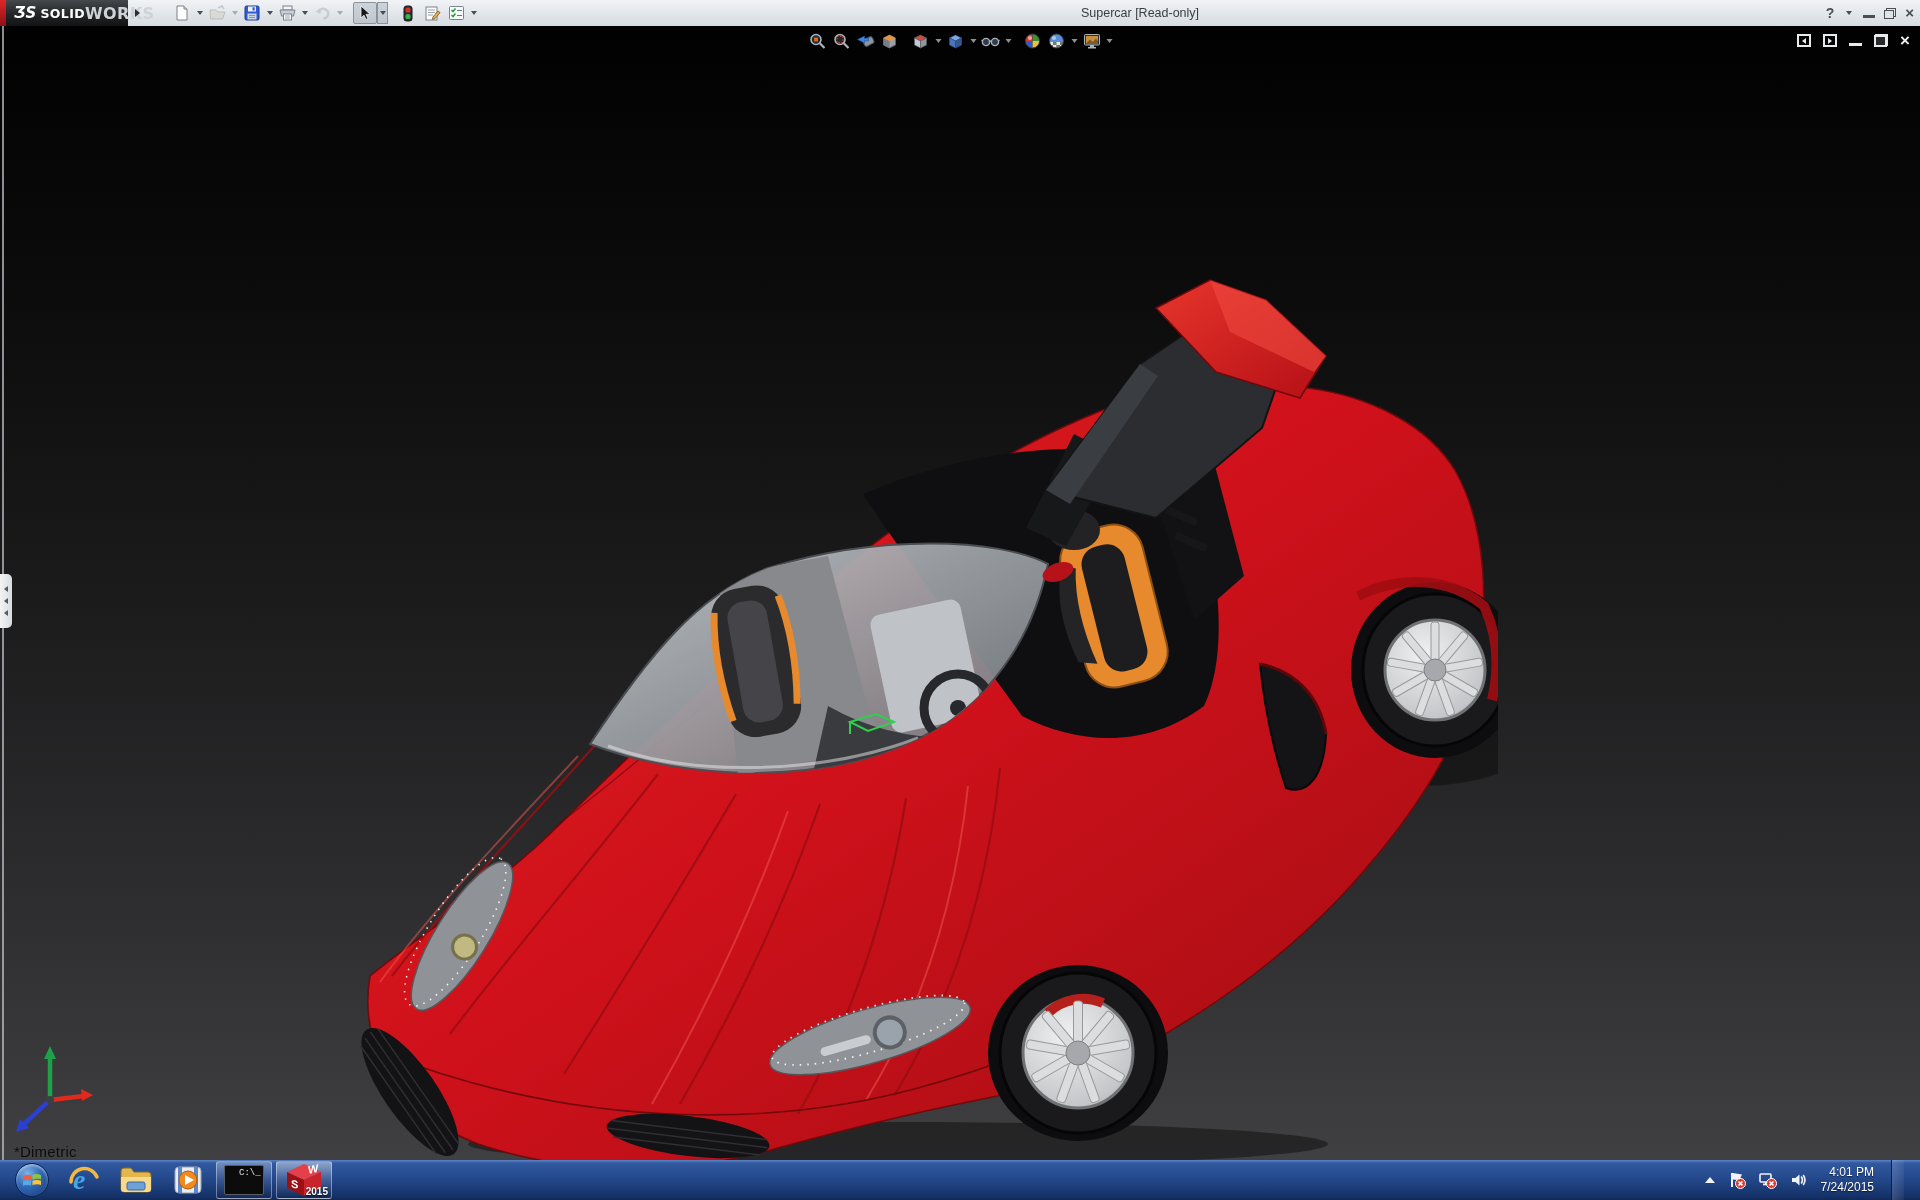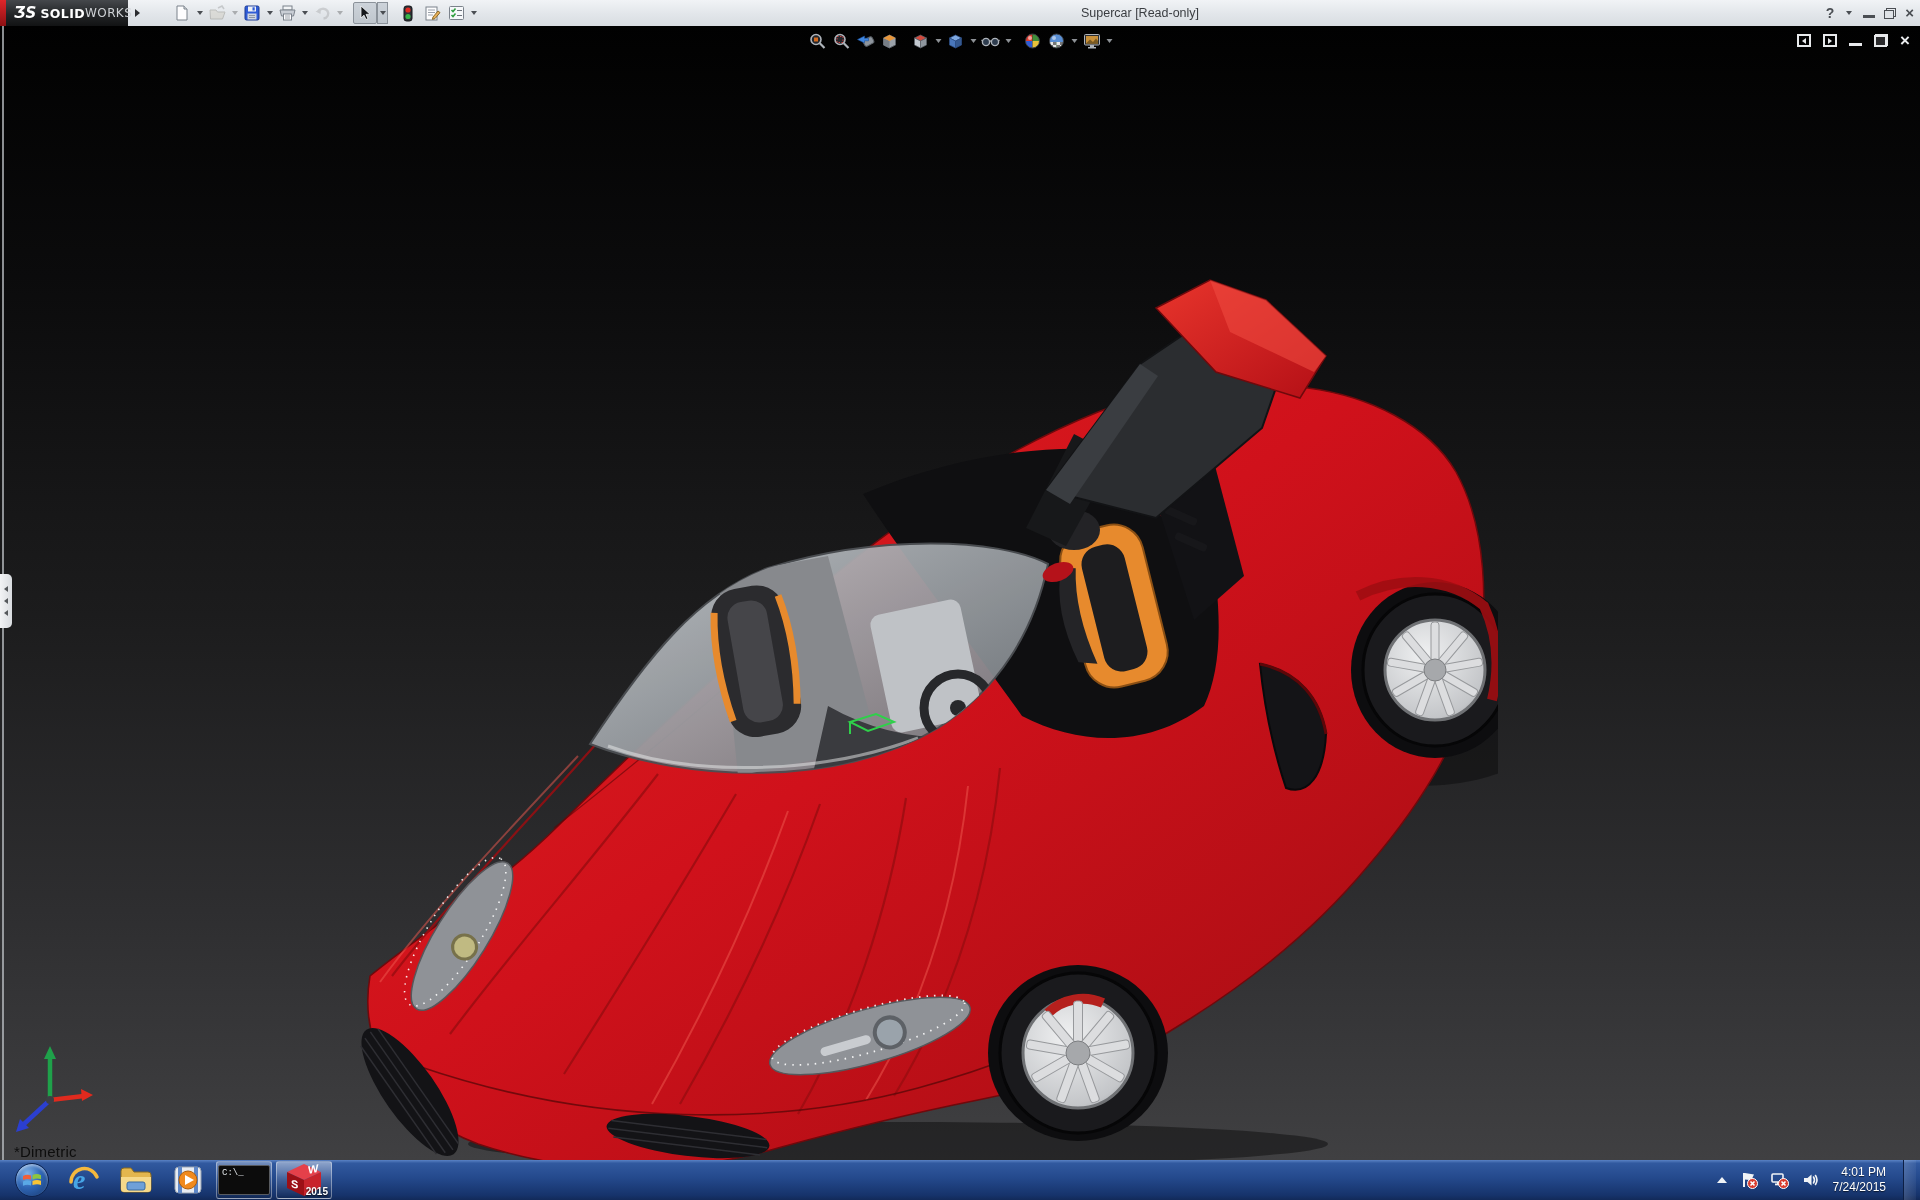--- a/index.html
+++ b/index.html
@@ -12,21 +12,21 @@
     background:linear-gradient(180deg,#f1f3f6 0%,#e2e6ea 45%,#d4d9de 100%);
     border-bottom:1px solid #8f959c; }
   .red-strip { position:absolute; left:0; top:0; width:6px; height:26px;
     background:linear-gradient(180deg,#e0262a,#8d1013); }
   .brand { position:absolute; left:6px; top:0; width:122px; height:26px;
     background:linear-gradient(180deg,#45484c 0%,#232527 55%,#121314 100%);
     color:#fff; display:flex; align-items:center; padding-left:8px;
     font-family:"DejaVu Sans", sans-serif; }
   .brand .glyph { font-style:italic; font-weight:bold; font-size:15px; margin-right:4px; }
   .brand .b1 { font-weight:bold; font-size:12.5px; letter-spacing:.4px; }
-  .brand .b2 { font-weight:normal; font-size:12px; color:#cfd2d6; letter-spacing:.4px; }
+  .brand .b2 { font-weight:bold; font-size:16px; color:#cfd2d6; letter-spacing:.4px; }
   .flyout { position:absolute; left:130px; top:3px; width:14px; height:20px;
     display:flex; align-items:center; justify-content:center; cursor:pointer; }
   .flyout .tri-r { width:0; height:0; border-left:5px solid #2b2d30;
     border-top:4px solid transparent; border-bottom:4px solid transparent; }
 
   .main-toolbar { position:absolute; left:170px; top:0; height:26px;
     display:flex; align-items:center; }
   .tbtn { width:24px; height:22px; display:flex; align-items:center;
     justify-content:center; border-radius:2px; }
   .dd { width:11px; height:22px; display:flex; align-items:center; justify-content:center; }
@@ -105,28 +105,28 @@
   .orb { width:34px; height:34px; border-radius:50%;
     background:radial-gradient(circle at 35% 30%,#7fb3e8 0%,#2f66b5 45%,#17386f 100%);
     border:1px solid #0e2450; display:flex; align-items:center; justify-content:center;
     box-shadow:inset 0 2px 3px rgba(255,255,255,.5); }
   .task-ico { width:52px; }
   .task-btn { width:56px; height:38px; margin:0 2px; border-radius:3px;
     border:1px solid rgba(255,255,255,.38);
     background:linear-gradient(180deg,rgba(255,255,255,.32),rgba(255,255,255,.10) 45%,rgba(0,0,0,.12));
     display:flex; align-items:center; justify-content:center; position:relative; }
   .task-btn.active { background:linear-gradient(180deg,rgba(255,255,255,.45),rgba(255,255,255,.16) 45%,rgba(0,0,0,.10)); }
-  .cmd-chip { width:52px; height:30px; background:#0c0c0c; border:1px solid #585b60;
+  .cmd-chip { width:40px; height:30px; background:#0c0c0c; border:1px solid #585b60;
     border-radius:2px; color:#dfe3e7; font-family:"Liberation Mono", monospace;
-    font-size:9px; padding:2px 3px; }
+    font-size:9px; padding:2px 14px; }
   .sw-year { position:absolute; right:3px; bottom:1px; color:#fff; font-weight:bold;
     font-size:10px; text-shadow:0 1px 2px #000;margin-left:41px; }
 
   .tray { margin-left:auto; display:flex; align-items:center; gap:13px;
-    padding-right:4px; height:40px; }
+    padding-right:16px; height:40px; }
   .tray-arrow { width:0; height:0; border-bottom:6px solid #f0f3f6;
     border-left:5px solid transparent; border-right:5px solid transparent; cursor:pointer; }
   .tray-ico { width:18px; height:18px; cursor:pointer; }
   .clock { text-align:right; color:#fff; font-size:12px; line-height:15px;
     text-shadow:0 1px 1px rgba(0,0,0,.6); cursor:pointer; padding-right:4px; }
   .show-desktop { width:13px; height:40px; border-left:1px solid #0d1f44;
     background:linear-gradient(90deg,rgba(255,255,255,.16),rgba(255,255,255,.05));
     cursor:pointer; }
 </style>
 </head>

